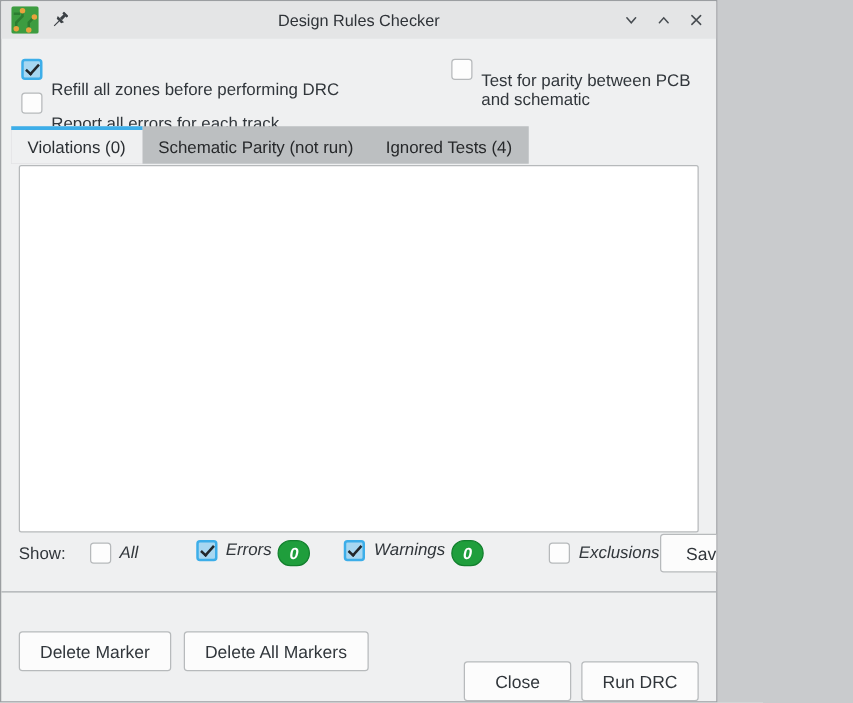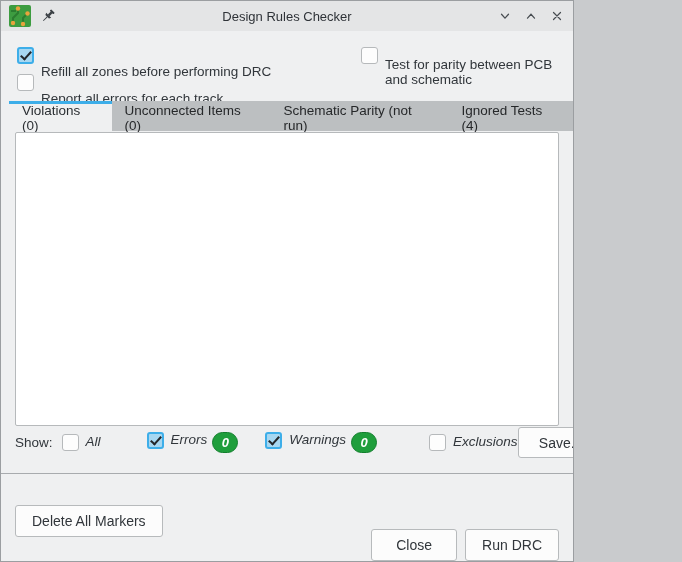--- a/index.html
+++ b/index.html
@@ -87,21 +87,21 @@
     border-radius:2px;
   }
 
   
   .show-row {
     flex:0 0 31px;
     margin-top:1px;
     display:flex; align-items:center;
     padding:0 14px;
   }
-  .show-label { font-size:13.5px; margin-right:9px; }
+  .show-label { font-size:13.5px; margin-right:19px; }
   .filter-item { display:flex; align-items:flex-start;font-style:italic; }
   .filter-item .flabel { font-size:13.5px; }
   .badge {
     display:inline-flex; align-items:center; justify-content:center;
     min-width:26px; height:21px;
     margin-left:5px;
     border-radius:11px;
     background:#1f9e3c; border:1px solid #127f2d;
     color:#ffffff; font-size:13px; font-weight:bold;
   }
@@ -189,21 +189,20 @@
       <span class="opt-label">Test for parity between PCB and schematic</span>
     </div>
     <div class="opt-item">
       <span class="checkbox"></span>
       <span class="opt-label">Report all errors for each track</span>
     </div>
   </div>
 
   <div class="tabbar">
     <div class="tab active">Violations (0)</div>
-    <div class="tab">Unconnected Items (0)</div>
     <div class="tab">Schematic Parity (not run)</div>
     <div class="tab">Ignored Tests (4)</div>
   </div>
 
   <div class="panel"></div>
 
   <div class="show-row">
     <span class="show-label">Show:</span>
 
     <span class="filter-item mr-a">
@@ -228,20 +227,21 @@
       <span class="flabel">Exclusions</span>
     </span>
 
     <button class="btn save-btn">Save...</button>
   </div>
 
   <div class="separator"></div>
 
   <div class="action-row">
     <div class="left-group">
+      <button class="btn">Delete Marker</button>
       <button class="btn">Delete All Markers</button>
     </div>
     <div class="right-group">
       <button class="btn">Close</button>
       <button class="btn">Run DRC</button>
     </div>
   </div>
 
 </div>
 

